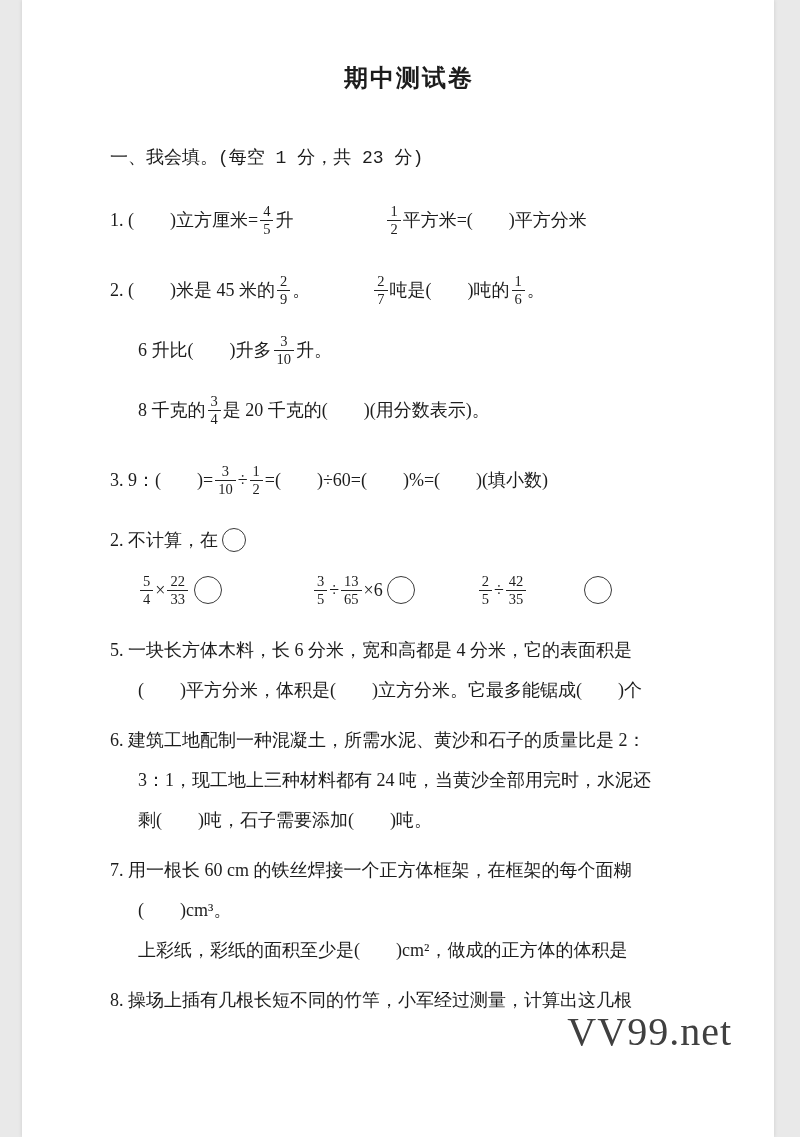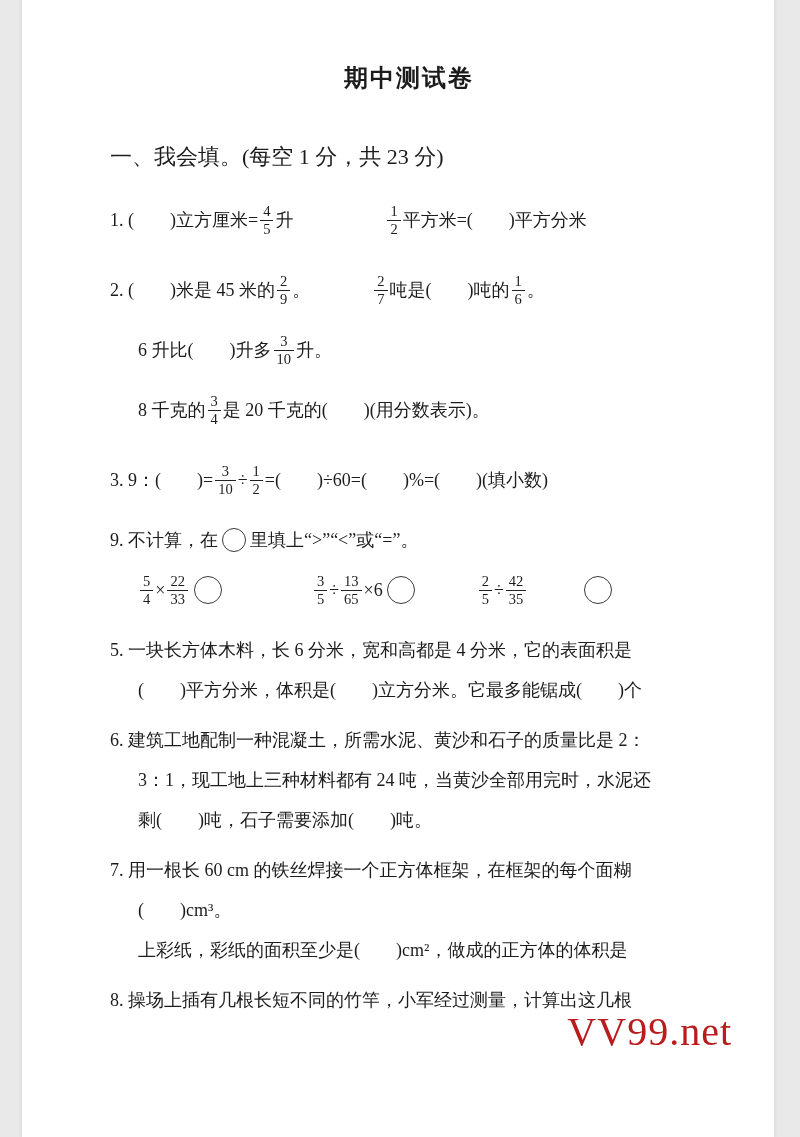--- a/index.html
+++ b/index.html
@@ -29,25 +29,26 @@
     color: #1c1c1c;
   }
   .doc-title {
     text-align: center;
     font-size: 24px;
     font-weight: bold;
     letter-spacing: 2px;
     margin: 0 0 44px 0;
   }
   .section-heading {
-    font-size: 22px;
+    font-size: 18px;
     margin: 0 0 14px 0;
     min-height: 38px;
     display: flex;
     align-items: center;
+    font-family: Liberation Mono, monospace;
   }
   .problems { font-size: 18px; }
   .problem { margin: 0 0 10px 0; }
   .line {
     display: flex;
     align-items: center;
     min-height: 40px;
     white-space: pre;
   }
   .line.tall { min-height: 60px; }
@@ -70,21 +71,21 @@
     border-radius: 50%;
     margin: 0 4px;
     flex-shrink: 0;
     background: #fff;
   }
   .watermark {
     position: absolute;
     right: 42px;
     bottom: 82px;
     font-size: 40px;
-    color: #b91c1c;
+    color: #404040;
     letter-spacing: 1px;
     font-family: "Liberation Serif", "DejaVu Serif", serif;
   }
 </style>
 </head>
 <body>
 
 <div class="viewport">
   <div class="page">
     <h1 class="doc-title">期中测试卷</h1>
@@ -95,21 +96,21 @@
         </div>
         <div class="problem">
           <div class="line tall"><span>2. (　　)米是 45 米的</span><span class="frac"><span class="num">2</span><span class="den">9</span></span><span>。</span><span style="display: inline-block; width: 62px; flex-shrink: 0;"></span><span class="frac"><span class="num">2</span><span class="den">7</span></span><span>吨是(　　)吨的</span><span class="frac"><span class="num">1</span><span class="den">6</span></span><span>。</span></div>
           <div class="line indent tall"><span>6 升比(　　)升多</span><span class="frac"><span class="num">3</span><span class="den">10</span></span><span>升。</span></div>
           <div class="line indent tall"><span>8 千克的</span><span class="frac"><span class="num">3</span><span class="den">4</span></span><span>是 20 千克的(　　)(用分数表示)。</span></div>
         </div>
         <div class="problem">
           <div class="line tall"><span>3. 9：(　　)=</span><span class="frac"><span class="num">3</span><span class="den">10</span></span><span>÷</span><span class="frac"><span class="num">1</span><span class="den">2</span></span><span>=(　　)÷60=(　　)%=(　　)(填小数)</span></div>
         </div>
         <div class="problem">
-          <div class="line"><span>9. 不计算，在</span><span class="circle" style="width: 24px; height: 24px;"></span><span>里填上“&gt;”“&lt;”或“=”。</span></div>
+          <div class="line"><span>2. 不计算，在</span><span class="circle" style="width: 24px; height: 24px;"></span></div>
           <div class="line indent tall"><span class="frac"><span class="num">5</span><span class="den">4</span></span><span>×</span><span class="frac"><span class="num">22</span><span class="den">33</span></span><span class="circle" style="width: 28px; height: 28px;"></span><span style="display: inline-block; width: 86px; flex-shrink: 0;"></span><span class="frac"><span class="num">3</span><span class="den">5</span></span><span>÷</span><span class="frac"><span class="num">13</span><span class="den">65</span></span><span>×6</span><span class="circle" style="width: 28px; height: 28px;"></span><span style="display: inline-block; width: 58px; flex-shrink: 0;"></span><span class="frac"><span class="num">2</span><span class="den">5</span></span><span>÷</span><span class="frac"><span class="num">42</span><span class="den">35</span></span><span style="display: inline-block; width: 52px; flex-shrink: 0;"></span><span class="circle" style="width: 28px; height: 28px;"></span></div>
         </div>
         <div class="problem">
           <div class="line"><span>5. 一块长方体木料，长 6 分米，宽和高都是 4 分米，它的表面积是</span></div>
           <div class="line indent"><span>(　　)平方分米，体积是(　　)立方分米。它最多能锯成(　　)个</span></div>
         </div>
         <div class="problem">
           <div class="line"><span>6. 建筑工地配制一种混凝土，所需水泥、黄沙和石子的质量比是 2：</span></div>
           <div class="line indent"><span>3：1，现工地上三种材料都有 24 吨，当黄沙全部用完时，水泥还</span></div>
           <div class="line indent"><span>剩(　　)吨，石子需要添加(　　)吨。</span></div>

